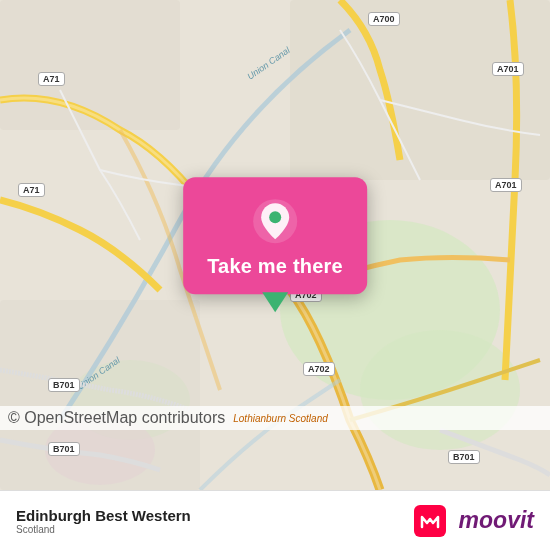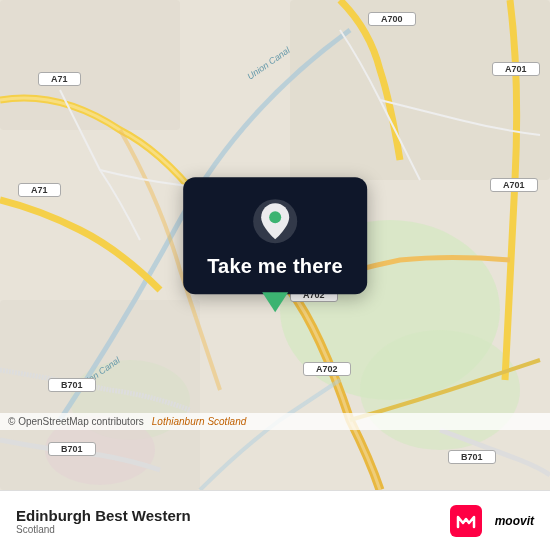--- a/index.html
+++ b/index.html
@@ -26,21 +26,21 @@
       position: absolute;
       top: 0;
       left: 0;
     }
 
     #popup-overlay {
       position: absolute;
       top: 50%;
       left: 50%;
       transform: translate(-50%, -58%);
-      background: #0f172a;
+      background: #ec4899;
       border-radius: 12px;
       padding: 20px 24px 16px 24px;
       display: flex;
       flex-direction: column;
       align-items: center;
       box-shadow: 0 4px 18px rgba(0,0,0,0.28);
       min-width: 178px;
       cursor: pointer;
       z-index: 10;
     }
@@ -103,62 +103,62 @@
       align-items: center;
       gap: 5px;
     }
 
     #moovit-icon {
       width: 32px;
       height: 32px;
     }
 
     #moovit-text {
-      font-size: 12px;
+      font-size: 23px;
       font-weight: 700;
-      color: #000000;
+      color: #701a75;
       font-style: italic;
       margin-left: 8px;
     }
 
     #attribution-bar {
       position: absolute;
       bottom: 60px;
       left: 0;
       right: 0;
       background: rgba(255,255,255,0.78);
       font-size: 10px;
       color: #555;
       padding: 3px 8px;
       display: flex;
       align-items: center;
       gap: 8px;
     }
 
     #attribution-text {
       color: #555;
-      font-size: 10px;
+      font-size: 16px;
     }
 
     #attribution-junction {
       color: #c06000;
       font-style: italic;
       font-size: 10px;
     }
 
     
     .road-badge {
       position: absolute;
       background: #fff;
       border: 1.5px solid #aaa;
       border-radius: 3px;
       font-size: 9px;
       font-weight: bold;
       color: #333;
-      padding: 1px 12px;
+      padding: 1px 4px;
     }
   </style>
 </head>
 <body>
 
 <div id="map-container">
 
   <svg id="map-bg" viewBox="0 0 550 490" xmlns="http://www.w3.org/2000/svg">
 
     <rect width="550" height="490" fill="#e8e3d8"></rect>

